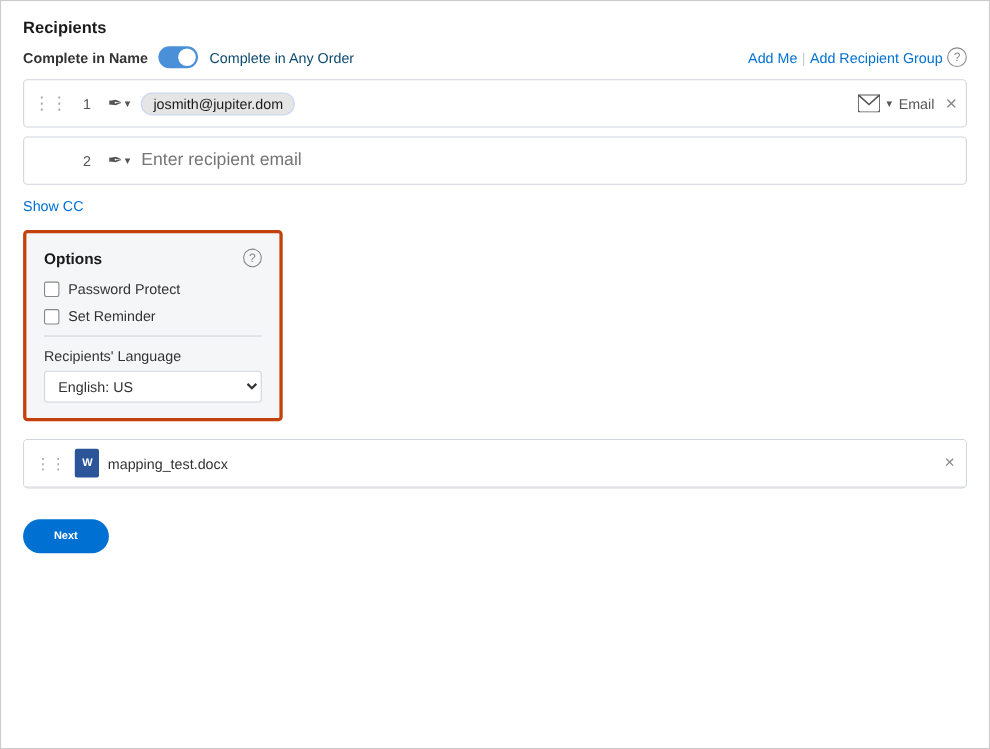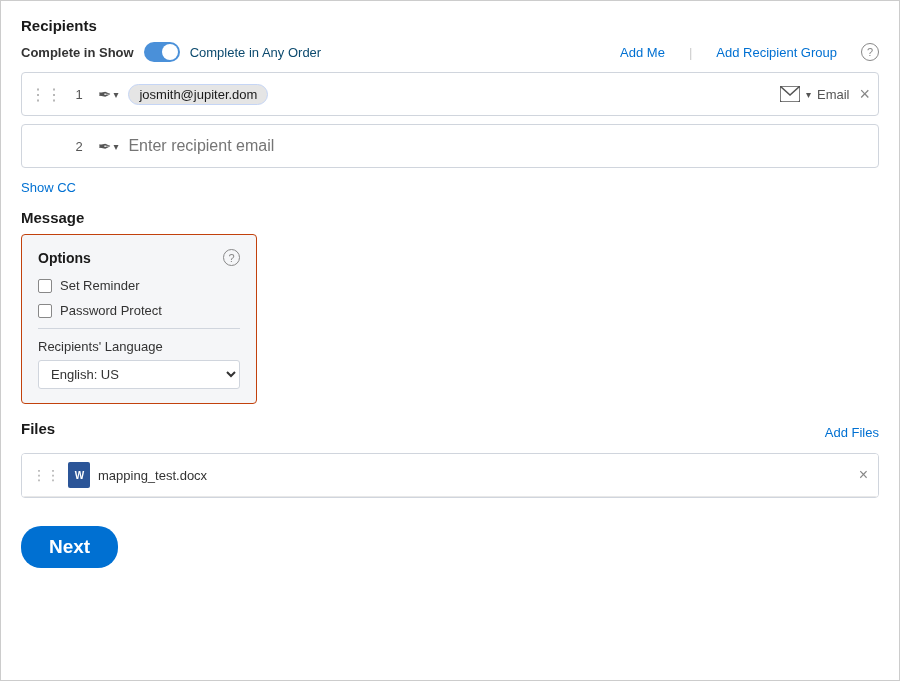--- a/index.html
+++ b/index.html
@@ -64,21 +64,21 @@
     .toggle-switch.active::after {
       left: 18px;
     }
     .order-any {
       font-size: 13px;
       color: #0c4a6e;
     }
     .order-right {
       display: flex;
       align-items: center;
-      gap: 24px;
+      gap: 4px;
     }
     .add-link {
       font-size: 13px;
       color: #0070d2;
       cursor: pointer;
       text-decoration: none;
     }
     .pipe-divider {
       color: #ccc;
       font-size: 13px;
@@ -221,21 +221,21 @@
       outline: none;
       resize: none;
       height: 80px;
       font-family: inherit;
     }
 
     
     .options-panel {
       width: 236px;
       background: #f5f6f8;
-      border: 1px solid #c2410c;
+      border: 3px solid #c2410c;
       border-radius: 4px;
       padding: 14px 16px;
       flex-shrink: 0;
     }
     .options-header {
       display: flex;
       align-items: center;
       justify-content: space-between;
       margin-bottom: 12px;
     }
@@ -380,21 +380,21 @@
       font-size: 13px;
       color: #333;
     }
 
     .next-btn {
       background: #0070d2;
       color: #fff;
       border: none;
       border-radius: 20px;
       padding: 10px 28px;
-      font-size: 19px;
+      font-size: 10px;
       font-weight: 600;
       cursor: pointer;
       margin-top: 12px;
     }
 
     
     .envelope-svg {
       vertical-align: middle;
     }
 
@@ -416,21 +416,21 @@
 </head>
 <body>
 
 <div class="page-container">
 
   
   <div class="section-title">Recipients</div>
 
   <div class="order-row">
     <div class="order-left">
-      <span class="order-label">Complete in Show</span>
+      <span class="order-label">Complete in Name</span>
       <div class="toggle-switch active"></div>
       <span class="order-any">Complete in Any Order</span>
     </div>
     <div class="order-right">
       <a class="add-link">Add Me</a>
       <span class="pipe-divider">|</span>
       <a class="add-link">Add Recipient Group</a>
       <div class="help-circle">?</div>
     </div>
   </div>
@@ -465,55 +465,50 @@
       <span class="chevron-small">▾</span>
     </div>
     <input type="text" class="recipient-email-placeholder" style="border: none; outline: none; flex: 1 1 0%; font-size: 16px; color: rgb(170, 170, 170); background: transparent;" placeholder="Enter recipient email">
   </div>
 
   
   <a class="show-cc-link">Show CC</a>
 
   
   <div class="message-section">
-    <div class="section-title">Message</div>
     <div class="message-body">
 
       <div class="options-panel">
         <div class="options-header">
           <span class="options-title">Options</span>
           <div class="options-help">?</div>
         </div>
         <div class="option-item">
           <div class="option-checkbox"></div>
-          <span class="option-label">Set Reminder</span>
+          <span class="option-label">Password Protect</span>
         </div>
         <div class="option-item">
           <div class="option-checkbox"></div>
-          <span class="option-label">Password Protect</span>
+          <span class="option-label">Set Reminder</span>
         </div>
         <hr class="options-divider">
         <div class="recipients-lang-label">Recipients' Language</div>
         <select class="lang-select">
           <option>English: US</option>
           <option>French</option>
           <option>German</option>
           <option>Spanish</option>
           <option>Japanese</option>
         </select>
       </div>
     </div>
   </div>
 
   
   <div class="files-section">
-    <div class="files-header">
-      <span class="section-title">Files</span>
-      <a class="add-link">Add Files</a>
-    </div>
     <div class="files-area">
       <div class="file-item-row">
         <span class="file-drag-handle">⋮⋮</span>
         <div class="file-doc-icon">
           <div class="word-icon">W</div>
         </div>
         <span class="file-name">mapping_test.docx</span>
         <span class="file-remove-btn">×</span>
       </div>
     </div>

